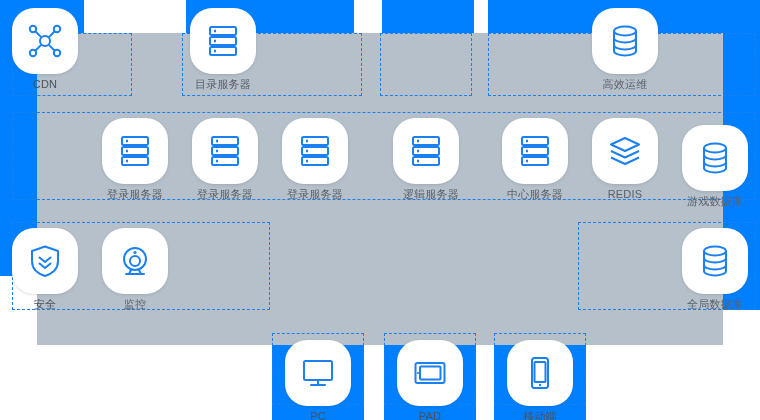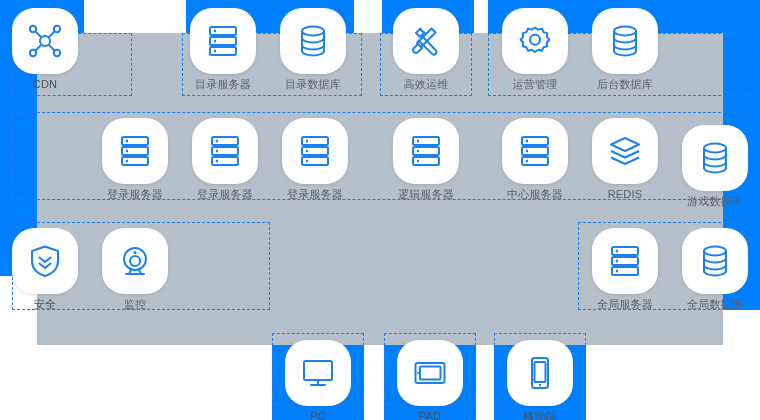--- a/index.html
+++ b/index.html
@@ -87,66 +87,35 @@
           <rect x="5" y="14" width="26" height="8" rx="1.5"></rect>
           <rect x="5" y="24" width="26" height="8" rx="1.5"></rect>
         <line x1="9" y1="8" x2="11" y2="8" stroke-width="2.4"></line>
           <line x1="9" y1="18" x2="11" y2="18" stroke-width="2.4"></line>
           <line x1="9" y1="28" x2="11" y2="28" stroke-width="2.4"></line>
       </svg>
     </div>
     <div class="lbl">目录服务器</div>
   </div>
 
-  <div class="node" style="left:280px;top:8px;">
+
+
+
+  <div class="node" style="left:592px;top:8px;">
     <div class="tile">
       <svg viewBox="0 0 36 36" fill="none" stroke="#1b80f0" stroke-width="2">
         <ellipse cx="18" cy="8" rx="11" ry="4.5"></ellipse>
         <path d="M7 8v20c0 2.5 4.9 4.5 11 4.5s11-2 11-4.5V8"></path>
         <path d="M7 15c0 2.5 4.9 4.5 11 4.5s11-2 11-4.5"></path>
         <path d="M7 22c0 2.5 4.9 4.5 11 4.5s11-2 11-4.5"></path>
       </svg>
     </div>
-    <div class="lbl">目录数据库</div>
-  </div>
-
-  <div class="node" style="left:393px;top:8px;">
-    <div class="tile">
-      <svg viewBox="0 0 36 36" fill="none" stroke="#1b80f0" stroke-width="2" stroke-linecap="round" stroke-linejoin="round">
-        <path d="M12.5 5.5 8 10l4 4 4.5-4.5a5.5 5.5 0 0 1-4-4z"></path>
-        <path d="M14.5 13.5 28 27.5a2.6 2.6 0 0 1-3.6 3.6L10.5 17.5"></path>
-        <path d="M23.5 5.5 27.5 9.5 13 24l-4-4z"></path>
-        <path d="M10 21 6 25a2.8 2.8 0 0 0 4 4l4-4"></path>
-      </svg>
-    </div>
     <div class="lbl">高效运维</div>
   </div>
 
-  <div class="node" style="left:502px;top:8px;">
-    <div class="tile">
-      <svg viewBox="0 0 36 36" fill="none" stroke="#1b80f0" stroke-width="2" stroke-linejoin="round">
-        <path d="M18 4.5l3.2 2.1 3.7-1 1.6 3.5 3.7 1-.4 3.8 2.6 2.8-2.6 2.8.4 3.8-3.7 1-1.6 3.5-3.7-1L18 29l-3.2-2.2-3.7 1-1.6-3.5-3.7-1 .4-3.8L3.6 16.7l2.6-2.8-.4-3.8 3.7-1 1.6-3.5 3.7 1z"></path>
-        <circle cx="18" cy="16.8" r="5"></circle>
-      </svg>
-    </div>
-    <div class="lbl">运营管理</div>
-  </div>
-
-  <div class="node" style="left:592px;top:8px;">
-    <div class="tile">
-      <svg viewBox="0 0 36 36" fill="none" stroke="#1b80f0" stroke-width="2">
-        <ellipse cx="18" cy="8" rx="11" ry="4.5"></ellipse>
-        <path d="M7 8v20c0 2.5 4.9 4.5 11 4.5s11-2 11-4.5V8"></path>
-        <path d="M7 15c0 2.5 4.9 4.5 11 4.5s11-2 11-4.5"></path>
-        <path d="M7 22c0 2.5 4.9 4.5 11 4.5s11-2 11-4.5"></path>
-      </svg>
-    </div>
-    <div class="lbl">后台数据库</div>
-  </div>
-
 
 
   <div class="node" style="left:102px;top:118px;">
     <div class="tile">
       <svg viewBox="0 0 36 36" fill="none" stroke="#1b80f0" stroke-width="2">
         <rect x="5" y="4" width="26" height="8" rx="1.5"></rect>
           <rect x="5" y="14" width="26" height="8" rx="1.5"></rect>
           <rect x="5" y="24" width="26" height="8" rx="1.5"></rect>
         <line x1="9" y1="8" x2="11" y2="8" stroke-width="2.4"></line>
           <line x1="9" y1="18" x2="11" y2="18" stroke-width="2.4"></line>
@@ -177,21 +146,21 @@
           <rect x="5" y="14" width="26" height="8" rx="1.5"></rect>
           <rect x="5" y="24" width="26" height="8" rx="1.5"></rect>
         <line x1="9" y1="8" x2="11" y2="8" stroke-width="2.4"></line>
           <line x1="9" y1="18" x2="11" y2="18" stroke-width="2.4"></line>
           <line x1="9" y1="28" x2="11" y2="28" stroke-width="2.4"></line>
       </svg>
     </div>
     <div class="lbl">登录服务器</div>
   </div>
 
-  <div class="node" style="left:393px;top:118px;">
+  <div class="node" style="left:393px;top:118px;text-align:right;">
     <div class="tile">
       <svg viewBox="0 0 36 36" fill="none" stroke="#1b80f0" stroke-width="2">
         <rect x="5" y="4" width="26" height="8" rx="1.5"></rect>
           <rect x="5" y="14" width="26" height="8" rx="1.5"></rect>
           <rect x="5" y="24" width="26" height="8" rx="1.5"></rect>
         <line x1="9" y1="8" x2="11" y2="8" stroke-width="2.4"></line>
           <line x1="9" y1="18" x2="11" y2="18" stroke-width="2.4"></line>
           <line x1="9" y1="28" x2="11" y2="28" stroke-width="2.4"></line>
       </svg>
     </div>
@@ -253,33 +222,20 @@
         <circle cx="18" cy="18" r="5"></circle>
         <circle cx="18" cy="9.5" r="1.6" fill="#1b80f0" stroke="none"></circle>
         <path d="M14 27l-2 4h12l-2-4"></path>
         <line x1="9" y1="31" x2="27" y2="31"></line>
       </svg>
     </div>
     <div class="lbl">监控</div>
   </div>
 
 
-  <div class="node" style="left:592px;top:228px;">
-    <div class="tile">
-      <svg viewBox="0 0 36 36" fill="none" stroke="#1b80f0" stroke-width="2">
-        <rect x="5" y="4" width="26" height="8" rx="1.5"></rect>
-          <rect x="5" y="14" width="26" height="8" rx="1.5"></rect>
-          <rect x="5" y="24" width="26" height="8" rx="1.5"></rect>
-        <line x1="9" y1="8" x2="11" y2="8" stroke-width="2.4"></line>
-          <line x1="9" y1="18" x2="11" y2="18" stroke-width="2.4"></line>
-          <line x1="9" y1="28" x2="11" y2="28" stroke-width="2.4"></line>
-      </svg>
-    </div>
-    <div class="lbl">全局服务器</div>
-  </div>
 
   <div class="node" style="left:682px;top:228px;">
     <div class="tile">
       <svg viewBox="0 0 36 36" fill="none" stroke="#1b80f0" stroke-width="2">
         <ellipse cx="18" cy="8" rx="11" ry="4.5"></ellipse>
         <path d="M7 8v20c0 2.5 4.9 4.5 11 4.5s11-2 11-4.5V8"></path>
         <path d="M7 15c0 2.5 4.9 4.5 11 4.5s11-2 11-4.5"></path>
         <path d="M7 22c0 2.5 4.9 4.5 11 4.5s11-2 11-4.5"></path>
       </svg>
     </div>

